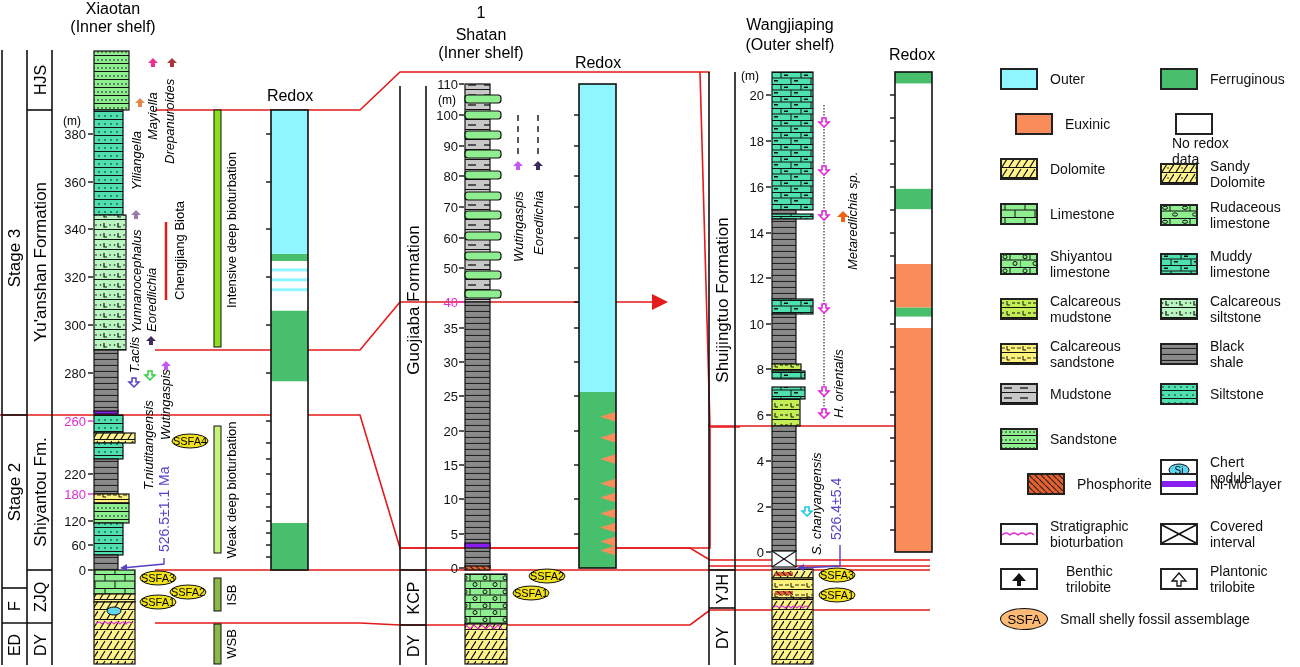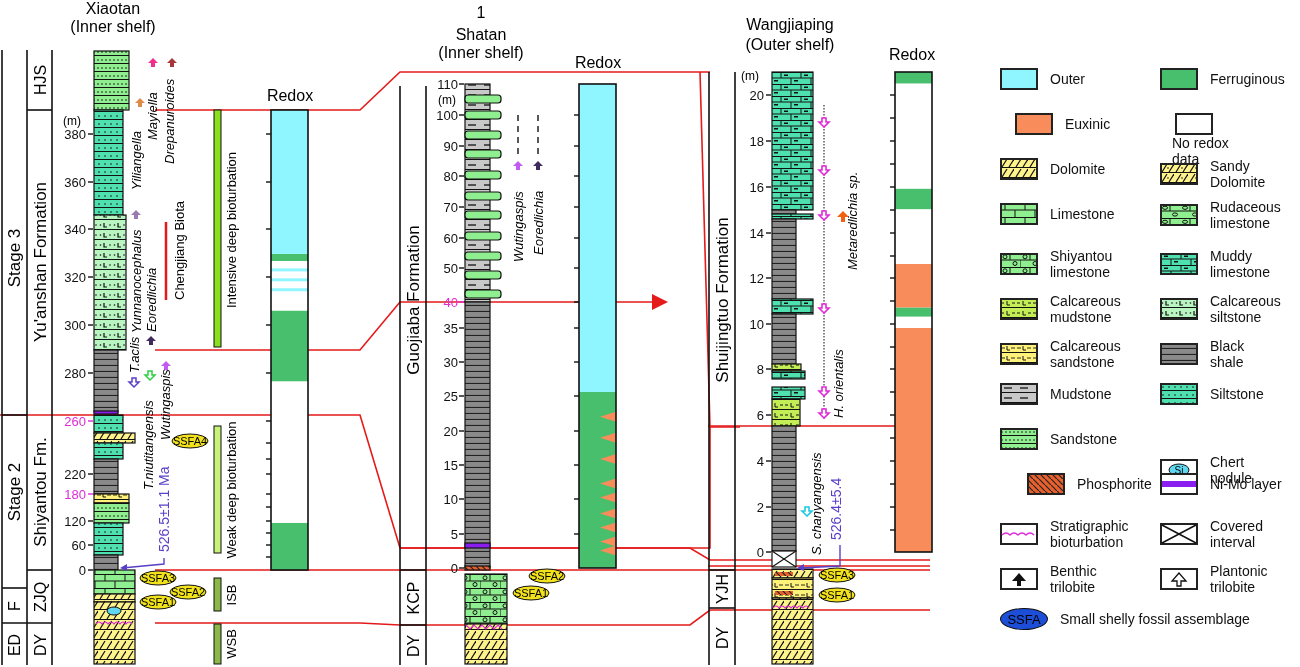--- a/index.html
+++ b/index.html
@@ -649,33 +649,33 @@
     </div>
     <div class="lg-item" style="left: 160px; top: 450px;">
       <svg width="38" height="22">
         <rect x="1" y="1" width="36" height="20" fill="#fff" stroke="#222" stroke-width="2"></rect>
         <line x1="2" y1="2" x2="36" y2="20" stroke="#111" stroke-width="1.5"></line>
         <line x1="36" y1="2" x2="2" y2="20" stroke="#111" stroke-width="1.5"></line>
       </svg>
       <span class="lg-lbl">Covered
 interval</span>
     </div>
-    <div class="lg-item" style="left: 0px; top: 495px;">
+    <div class="lg-item" style="left: 0px; top: 495px; gap: 16px;">
       <svg width="38" height="22">
         <rect x="1" y="1" width="36" height="20" fill="#fff" stroke="#222" stroke-width="2"></rect>
         <path d="M19 5 l-7 8 h5 v5 h4 v-5 h5 z" fill="#111"></path>
       </svg>
       <span class="lg-lbl">Benthic
 trilobite</span>
     </div>
     <div class="lg-item" style="left: 160px; top: 495px;">
       <svg width="38" height="22">
         <rect x="1" y="1" width="36" height="20" fill="#fff" stroke="#222" stroke-width="2"></rect>
         <path d="M19 5 l-7 8 h5 v5 h4 v-5 h5 z" fill="#fff" stroke="#111" stroke-width="1.3"></path>
       </svg>
       <span class="lg-lbl">Plantonic
 trilobite</span>
     </div>
     <div class="lg-item" style="left: 0px; top: 540px;">
-      <div style="width: 48px; height: 22px; border-radius: 50%; background: #1d4ed8; border: 1.5px solid rgb(17, 17, 17); box-sizing: border-box; font-size: 13px; display: flex; align-items: center; justify-content: center;">SSFA</div>
+      <div style="width: 48px; height: 22px; border-radius: 50%; background: #fdba74; border: 1.5px solid rgb(17, 17, 17); box-sizing: border-box; font-size: 13px; display: flex; align-items: center; justify-content: center;">SSFA</div>
       <span class="lg-lbl">Small shelly fossil assemblage</span>
     </div>
   </div>
 
 </body></html>

